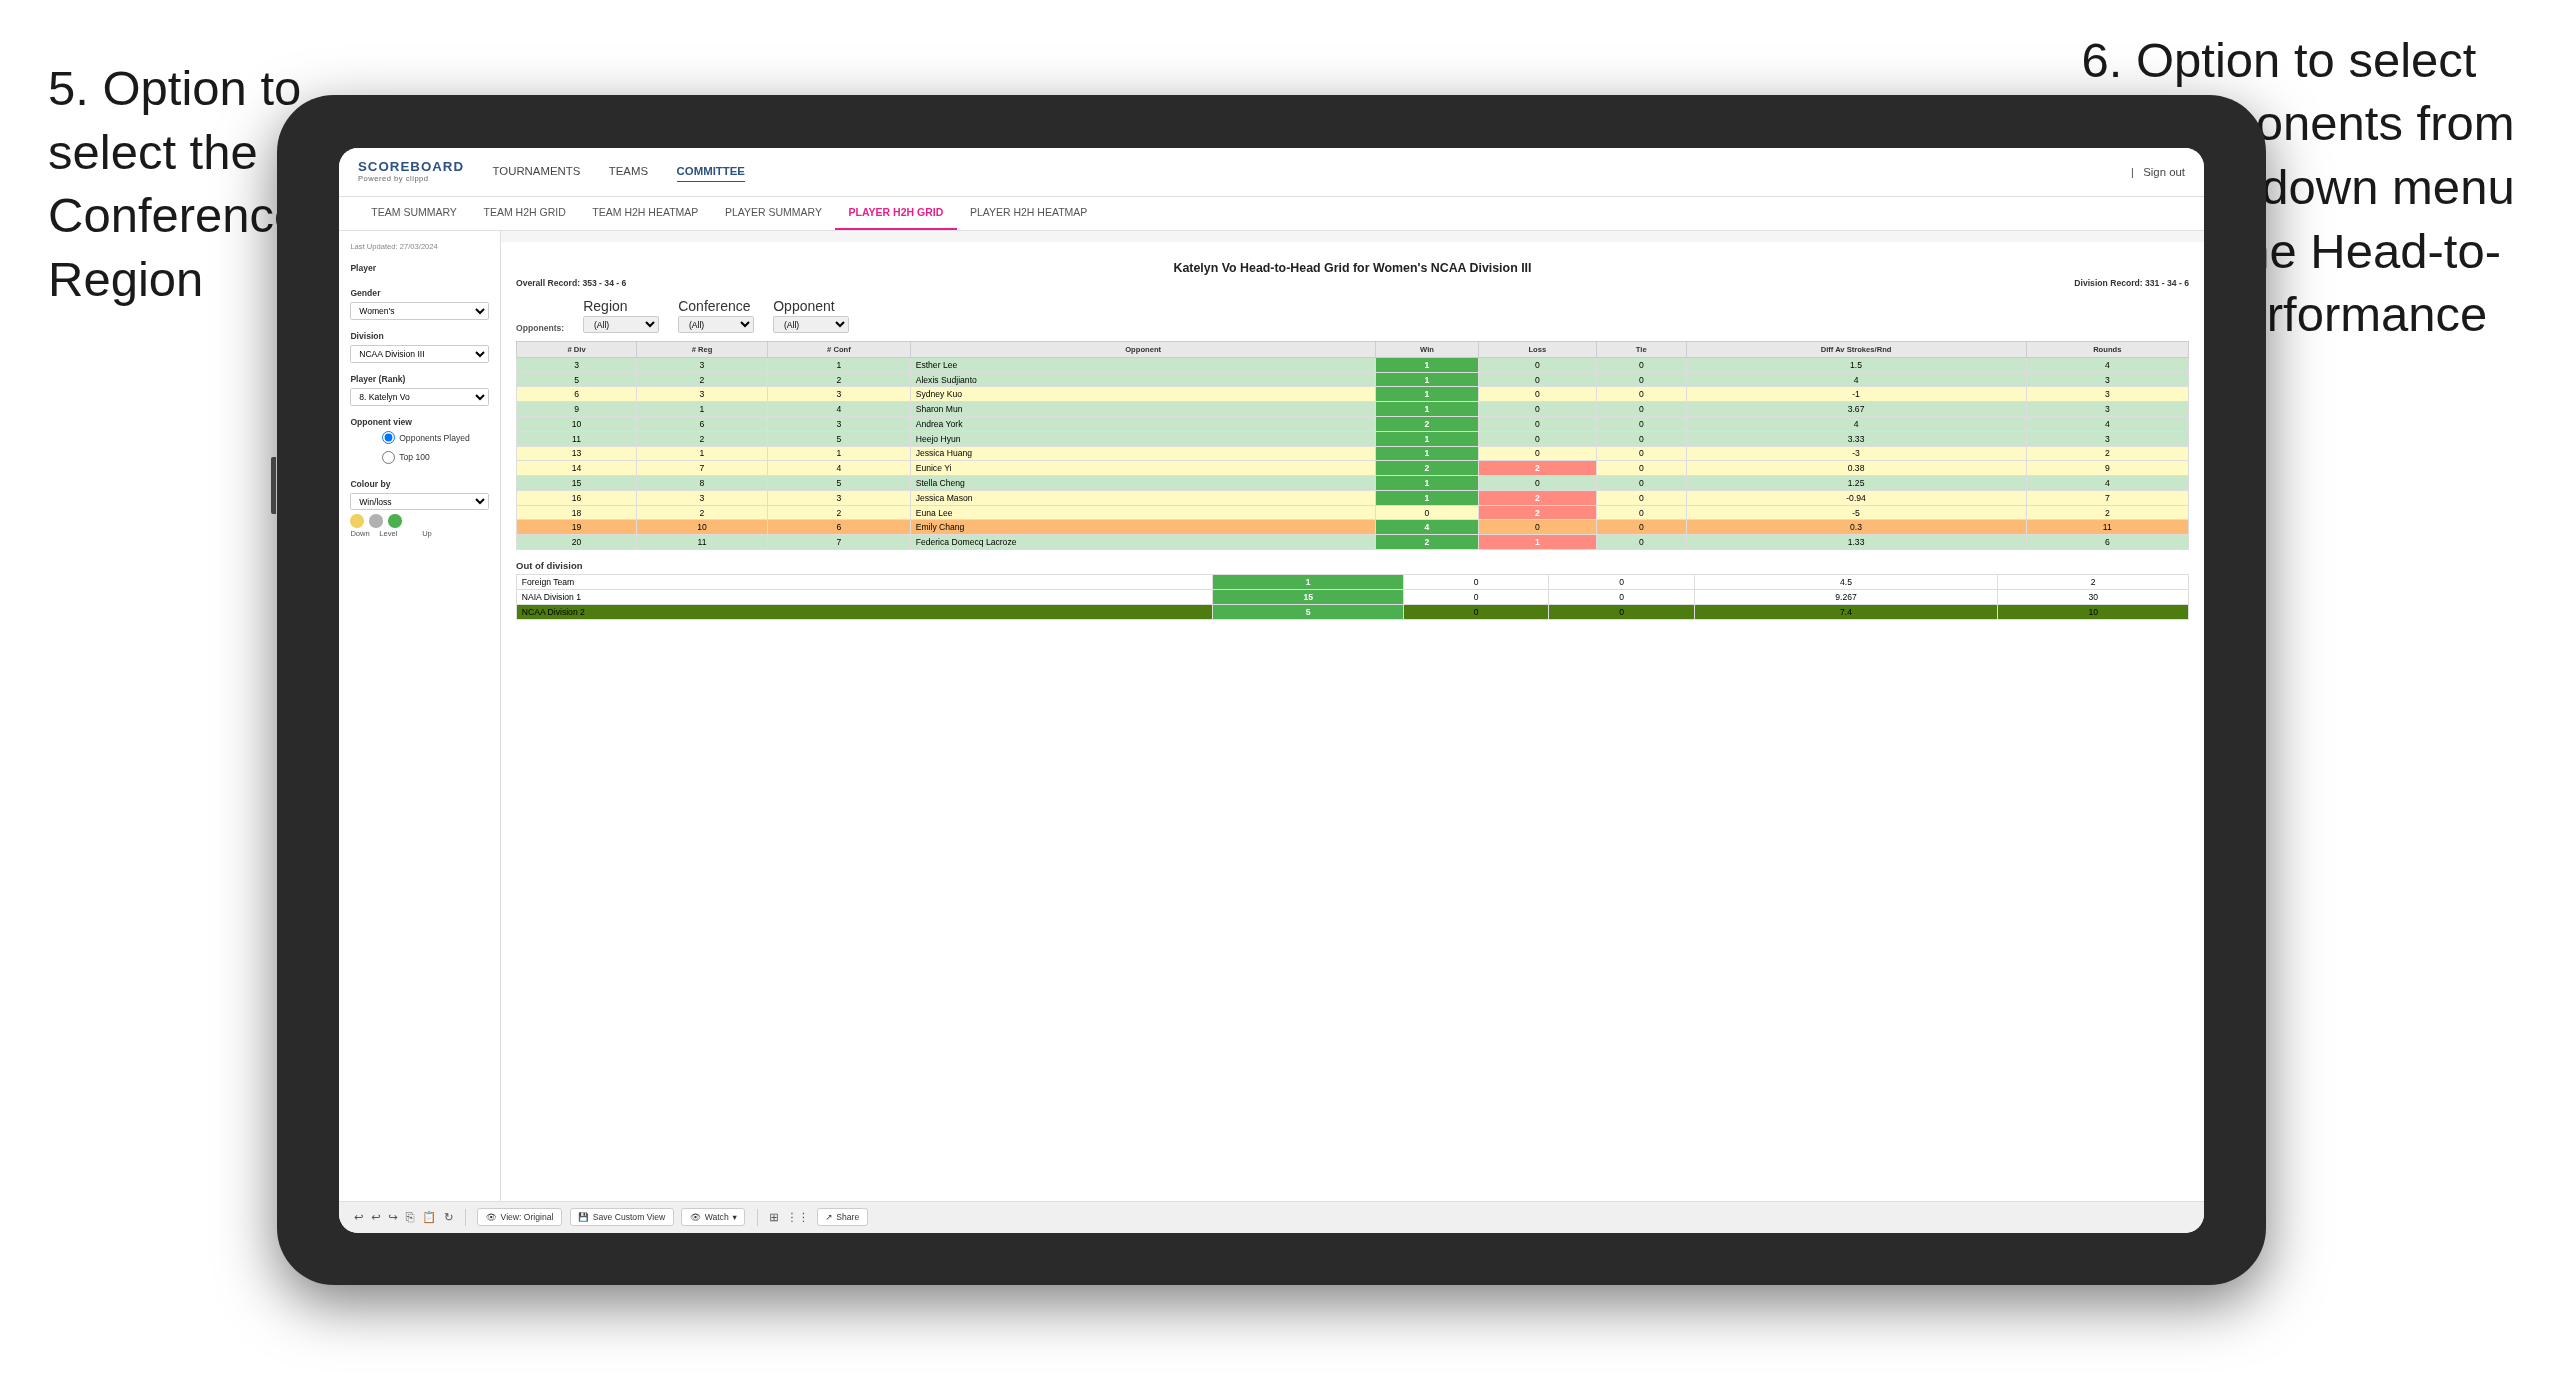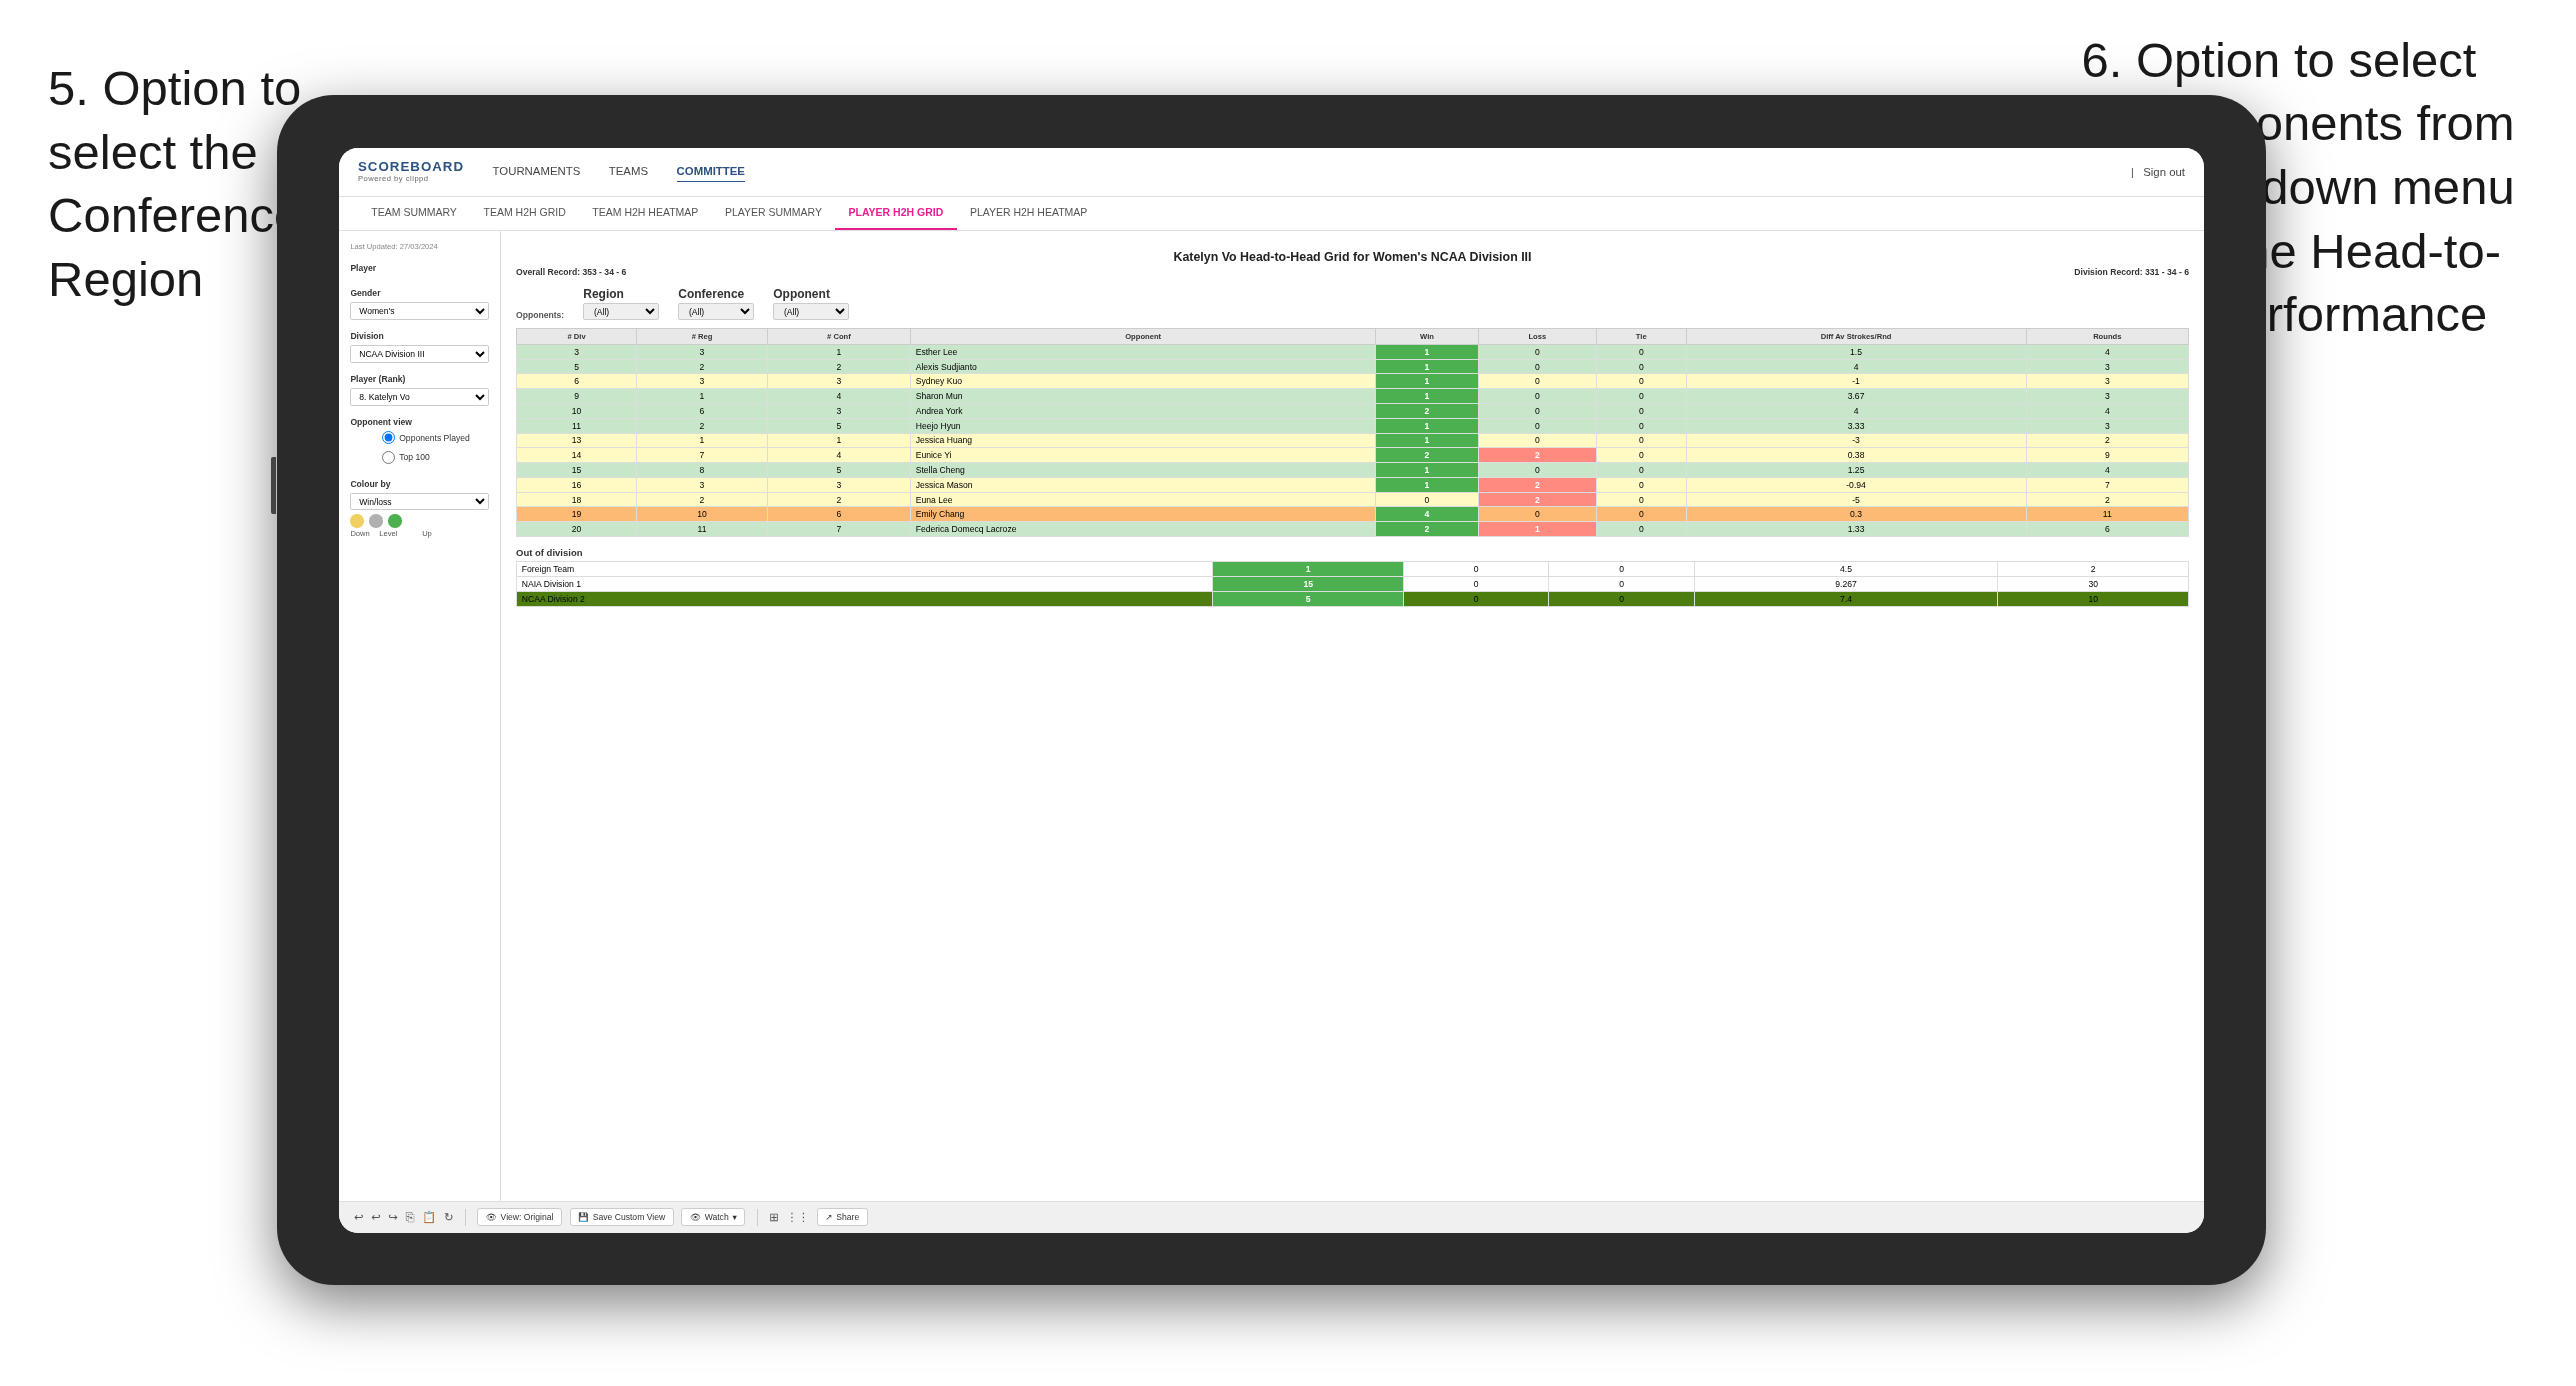--- a/index.html
+++ b/index.html
@@ -232,20 +232,21 @@
       color: #555;
       margin-top: 1.9px;
     }
 
     
     .content-area {
       flex: 1;
       padding: 19px 15px;
       overflow: auto;
       background: #fff;
+      margin-top: 11px;
     }
 
     .page-title {
       font-size: 12.4px;
       font-weight: 700;
       color: #222;
       margin-bottom: 3.8px;
       text-align: center;
     }
 
@@ -267,22 +268,22 @@
       align-items: flex-end;
     }
 
     .filter-group {
       display: flex;
       flex-direction: column;
       gap: 1.9px;
     }
 
     .filter-group label {
-      font-size: 12px;
-      font-weight: 700;
+      font-size: 14px;
+      font-weight: 400;
       color: #333;
     }
 
     .filter-group select {
       font-size: 8.6px;
       padding: 1.9px 5.7px;
       border: 1px solid #ccc;
       border-radius: 1.9px;
       min-width: 76px;
     }

